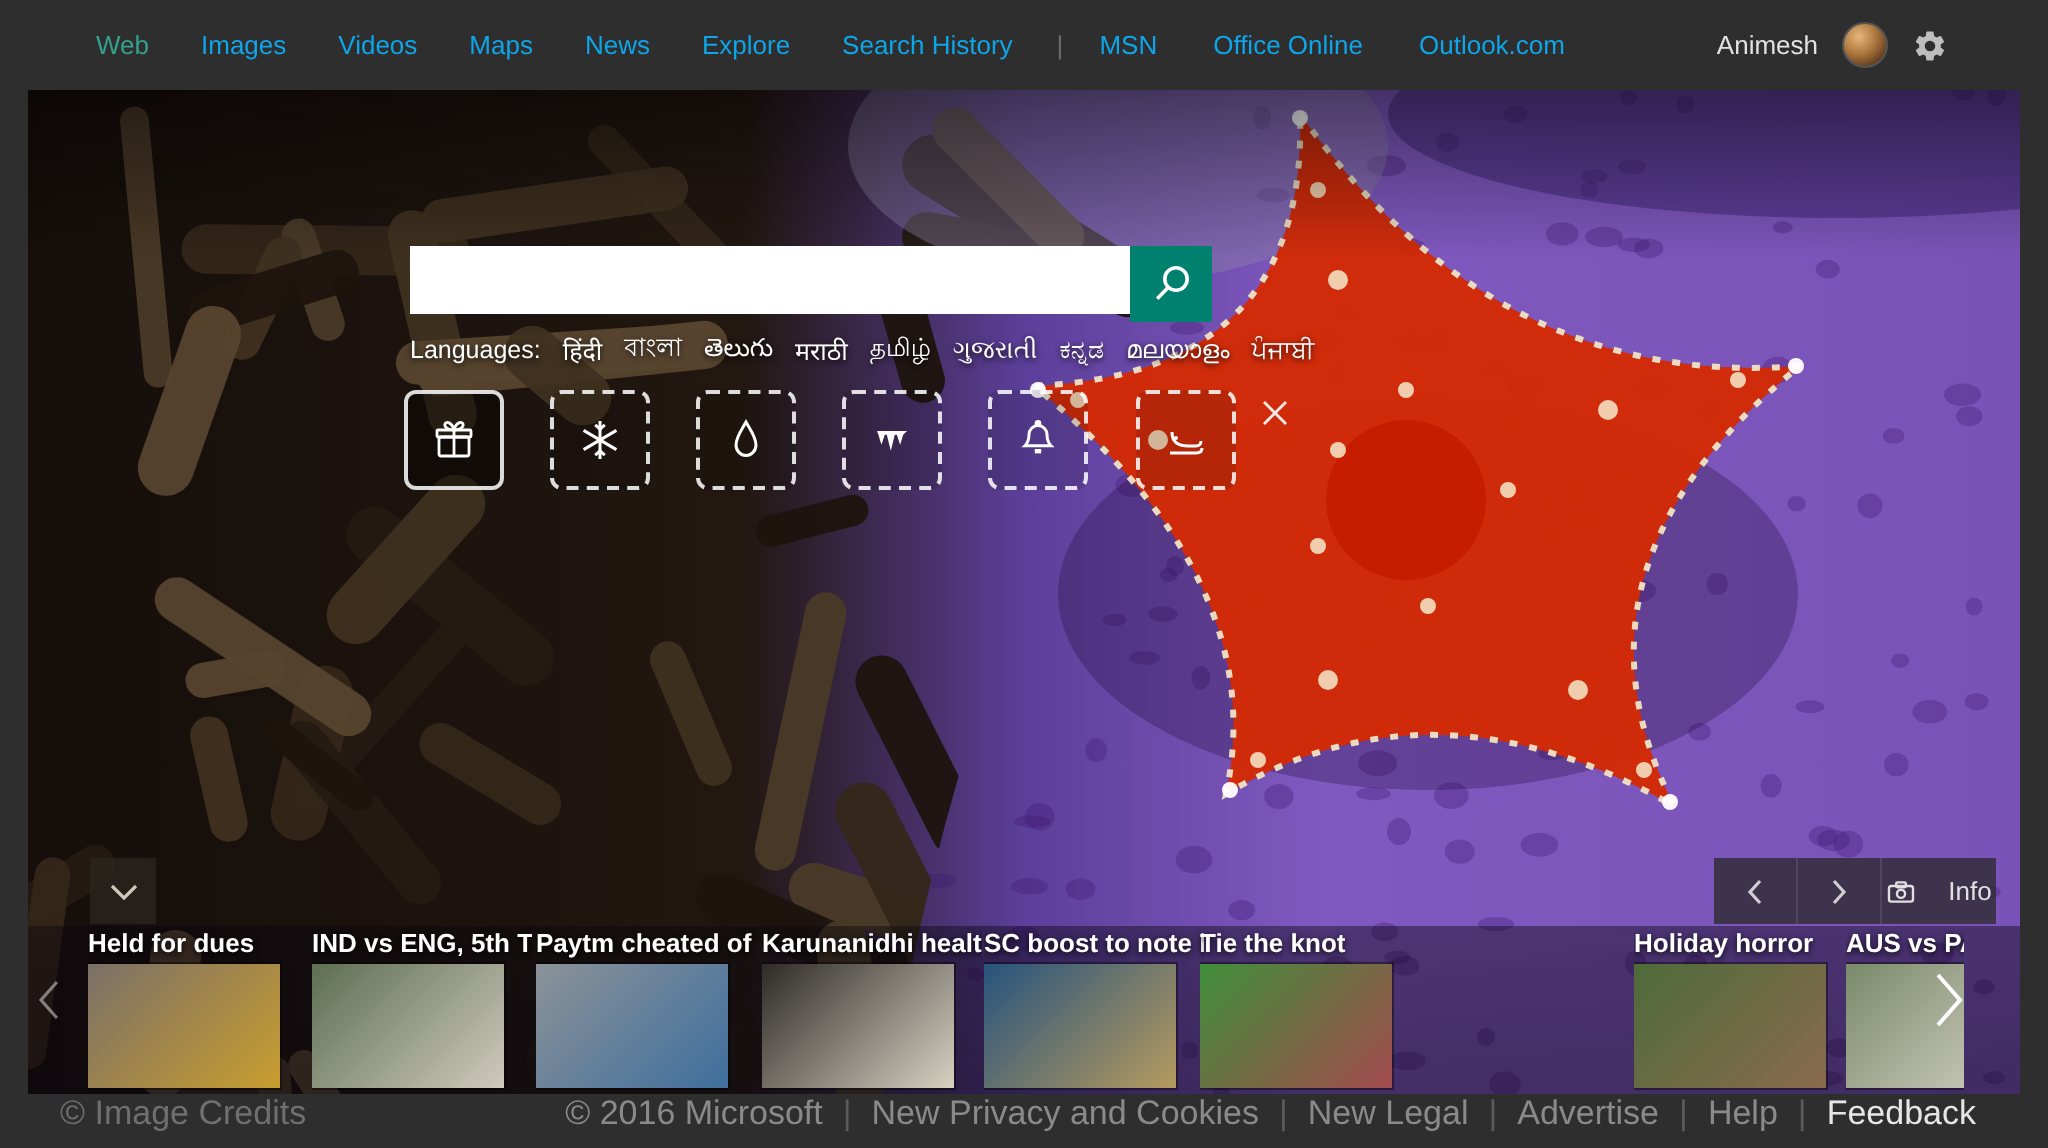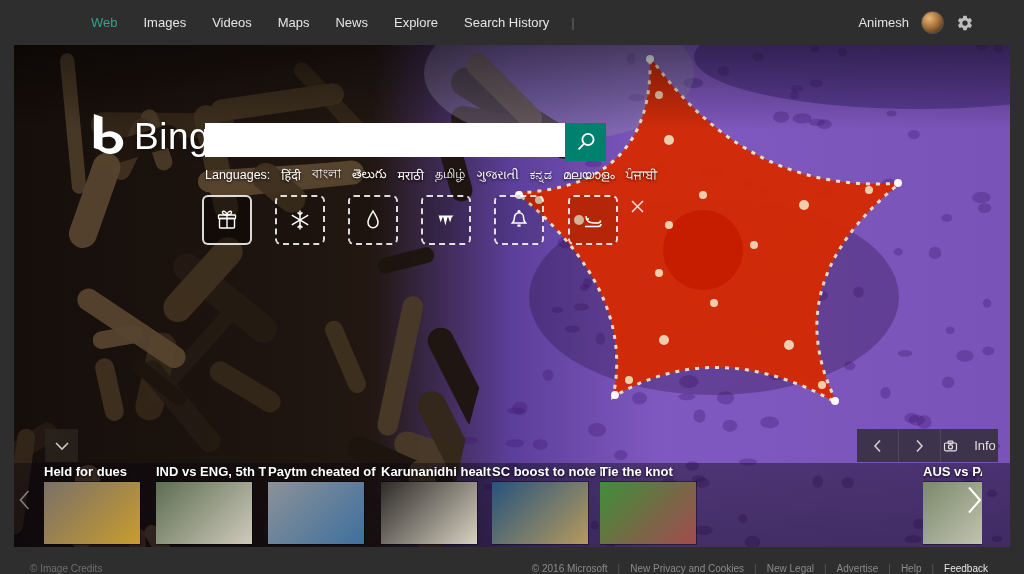--- a/index.html
+++ b/index.html
@@ -2,23 +2,23 @@
 <html><head>
 <meta charset="utf-8">
 <style>
   * { margin:0; padding:0; box-sizing:border-box; }
   html,body { width:1024px; height:574px; overflow:hidden; background:#2e2e2e;
     font-family:"Liberation Sans", sans-serif; }
   .page { position:relative; width:1024px; height:574px; }
 
   
   .topnav { position:absolute; top:0; left:0; width:1024px; height:45px;
-    background:#2e2e2e; display:flex; align-items:center;padding-left:43px; }
+    background:#2e2e2e; display:flex; align-items:center; }
   .nav-left { display:flex; align-items:center; gap:26px; padding-left:48px; }
-  .nav-link { font-size:13px; color:#e5e5e5; text-decoration:none; cursor:pointer; white-space:nowrap; }
+  .nav-link { font-size:13px; color:#0ea5e9; text-decoration:none; cursor:pointer; white-space:nowrap; }
   .nav-link.active { color:#35a08c; }
   .nav-sep-txt { color:#6b6b6b; font-size:13px; margin:0 18px 0 22px; }
   .nav-msn { display:flex; align-items:center; gap:28px; }
   .nav-right { margin-left:auto; display:flex; align-items:center; gap:12px; padding-right:50px;justify-content:flex-end; }
   .user-name { font-size:13px; color:#e2e2e2; text-decoration:none; cursor:pointer; }
   .avatar { width:23px; height:23px; border-radius:50%; cursor:pointer;
     background:radial-gradient(circle at 35% 30%, #e8b87a 0%, #a9743c 45%, #5d3a1e 80%, #3a2412 100%);
     border:1px solid #555; }
   .gear-btn { width:18px; height:18px; cursor:pointer; display:flex; }
 
@@ -67,21 +67,21 @@
   .news-next { position:absolute; left:952px; top:22px; background:none; border:0;
     color:#fff; font-size:32px; font-weight:300; cursor:pointer; line-height:1; }
   .news-slot { position:absolute; top:0; width:110px; height:84px; overflow:hidden; }
   .news-headline { display:block; font-size:13px; font-weight:700; color:#fff; text-decoration:none;
     cursor:pointer; white-space:nowrap; line-height:18px; text-shadow:0 1px 3px rgba(0,0,0,0.9); }
   .news-thumb { position:absolute; left:0; top:19px; width:96px; height:62px; cursor:pointer;
     box-shadow:0 0 0 1px rgba(0,0,0,0.4); }
 
   
   .footer { position:absolute; left:0; top:547px; width:1024px; height:27px; background:#2e2e2e;
-    display:flex; align-items:flex-end; font-size:10px; color:#757575; }
+    display:flex; align-items:flex-start; font-size:17px; color:#757575; }
   .credits { padding-left:30px; color:#6f6f6f; text-decoration:none; cursor:pointer; }
   .footer-links { margin-left:auto; display:flex; align-items:center; gap:10px; padding-right:36px; }
   .footer-links a { color:#8a8a8a; text-decoration:none; cursor:pointer; white-space:nowrap; }
   .footer-links .fsep { color:#5a5a5a; }
   .footer-links a.bright { color:#e6e6e6; }
 </style>
 </head>
 <body>
 
 <div class="page">
@@ -90,20 +90,25 @@
     <nav class="nav-left">
       <a class="nav-link active">Web</a>
       <a class="nav-link">Images</a>
       <a class="nav-link">Videos</a>
       <a class="nav-link">Maps</a>
       <a class="nav-link">News</a>
       <a class="nav-link">Explore</a>
       <a class="nav-link">Search History</a>
     </nav>
     <span class="nav-sep-txt">|</span>
+    <nav class="nav-msn">
+      <a class="nav-link">MSN</a>
+      <a class="nav-link">Office Online</a>
+      <a class="nav-link">Outlook.com</a>
+    </nav>
     <div class="nav-right">
       <a class="user-name">Animesh</a>
       <div class="avatar"></div>
       <span class="gear-btn">
         <svg viewBox="0 0 24 24" width="18" height="18">
             <path fill="#bdbdbd" d="M19.14 12.94a7 7 0 0 0 .05-.94 7 7 0 0 0-.05-.94l2.03-1.58a.5.5 0 0 0 .12-.64l-1.92-3.32a.5.5 0 0 0-.61-.22l-2.39.96a7.3 7.3 0 0 0-1.62-.94l-.36-2.54a.5.5 0 0 0-.5-.42h-3.84a.5.5 0 0 0-.5.42l-.36 2.54c-.59.24-1.13.56-1.62.94l-2.39-.96a.5.5 0 0 0-.61.22L2.65 8.84a.5.5 0 0 0 .12.64l2.03 1.58a7 7 0 0 0 0 1.88l-2.03 1.58a.5.5 0 0 0-.12.64l1.92 3.32c.13.23.4.32.61.22l2.39-.96c.49.38 1.03.7 1.62.94l.36 2.54a.5.5 0 0 0 .5.42h3.84a.5.5 0 0 0 .5-.42l.36-2.54a7.3 7.3 0 0 0 1.62-.94l2.39.96c.21.1.48.01.61-.22l1.92-3.32a.5.5 0 0 0-.12-.64l-2.03-1.58zM12 15.5a3.5 3.5 0 1 1 0-7 3.5 3.5 0 0 1 0 7z"></path>
           </svg>
       </span>
     </div>
   </header>
@@ -352,26 +357,20 @@
       <g fill="#ffffff" opacity="0.95">
         <circle cx="636" cy="14" r="4"></circle>
           <circle cx="884" cy="138" r="4"></circle>
           <circle cx="821" cy="356" r="4"></circle>
         <circle cx="601" cy="350" r="4"></circle>
           <circle cx="505" cy="150" r="4"></circle>
       </g>
       <rect width="996" height="85" fill="url(#vig)"></rect>
     </svg>
 
-    <div class="logo-row">
-      <svg class="logo-b" viewBox="0 0 110 140">
-        <path fill="#fff" fill-rule="evenodd" d="M6 2 L34 12 V66 C41 60 51 57 61 58 C85 61 102 77 101 97 C100 119 78 135 52 131 C41 129 30 124 22 117 L6 112 Z M34 78 V106 C39 111 46 114 53 114 C67 114 77 106 77 95 C77 84 67 76 54 76 C47 76 40 77 34 78 Z"></path>
-      </svg>
-      <span class="logo-text">Bing</span>
-    </div>
 
     <div class="search-row">
       <input class="search-input" type="text" placeholder="" style="">
       <button class="search-btn">
         <svg width="22" height="22" viewBox="0 0 22 22">
           <circle cx="13" cy="8.5" r="5.6" fill="none" stroke="#fff" stroke-width="1.8"></circle>
           <line x1="8.8" y1="13" x2="3.6" y2="18.4" stroke="#fff" stroke-width="1.8"></line>
         </svg>
       </button>
     </div>
@@ -491,20 +490,24 @@
         <a class="news-headline">Karunanidhi health</a>
         <div class="news-thumb" style="background: linear-gradient(135deg, rgb(46, 43, 40), rgb(216, 210, 194));"></div>
       </div>
       <div class="news-slot" style="left:478px">
         <a class="news-headline">SC boost to note ban</a>
         <div class="news-thumb" style="background: linear-gradient(135deg, rgb(39, 83, 125), rgb(181, 154, 94));"></div>
       </div>
       <div class="news-slot" style="left:586px">
         <a class="news-headline">Tie the knot</a>
         <div class="news-thumb" style="background: linear-gradient(135deg, rgb(63, 143, 58), rgb(163, 74, 78));"></div>
+      </div>
+      <div class="news-slot" style="left:803px">
+        <a class="news-headline">Holiday horror</a>
+        <div class="news-thumb" style="background: linear-gradient(135deg, rgb(78, 107, 58), rgb(138, 106, 78));"></div>
       </div>
       <div class="news-slot" style="left:909px; width:59px">
         <a class="news-headline">AUS vs PA</a>
         <div class="news-thumb" style="background: linear-gradient(135deg, rgb(122, 138, 106), rgb(216, 212, 200));"></div>
       </div>
 
       <button class="news-next">
         <svg width="17" height="30" viewBox="0 0 17 30">
           <polyline points="3,2.5 14,15 3,27.5" fill="none" stroke="#fff" stroke-width="2"></polyline>
         </svg>

